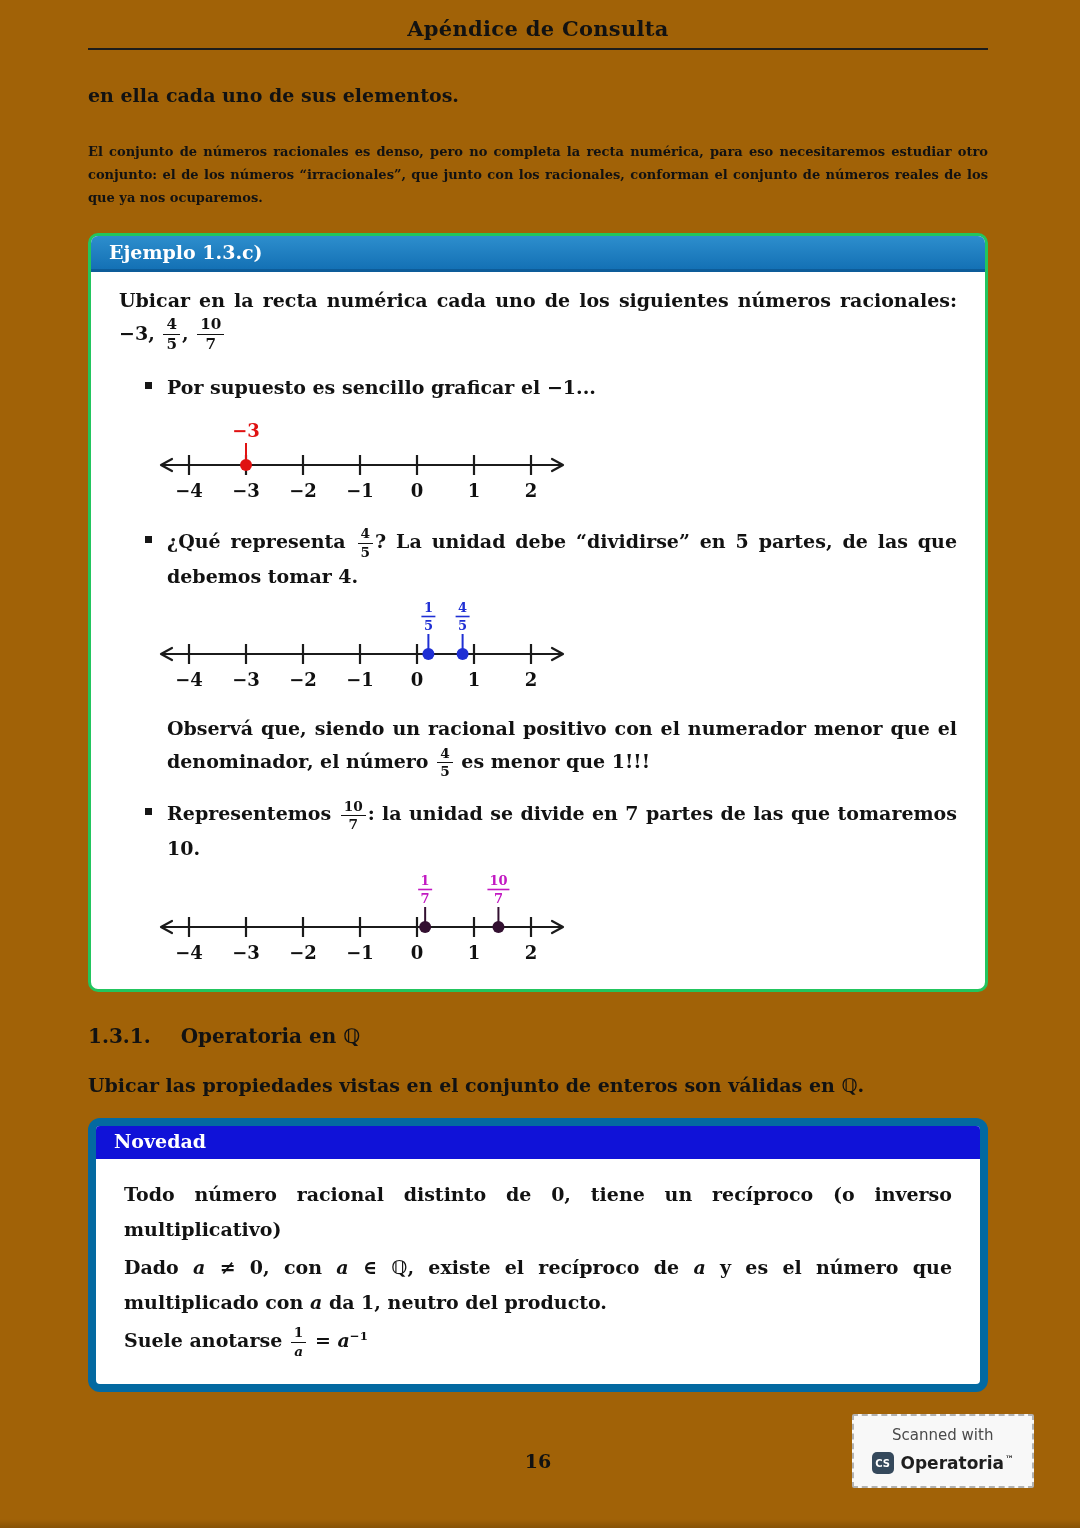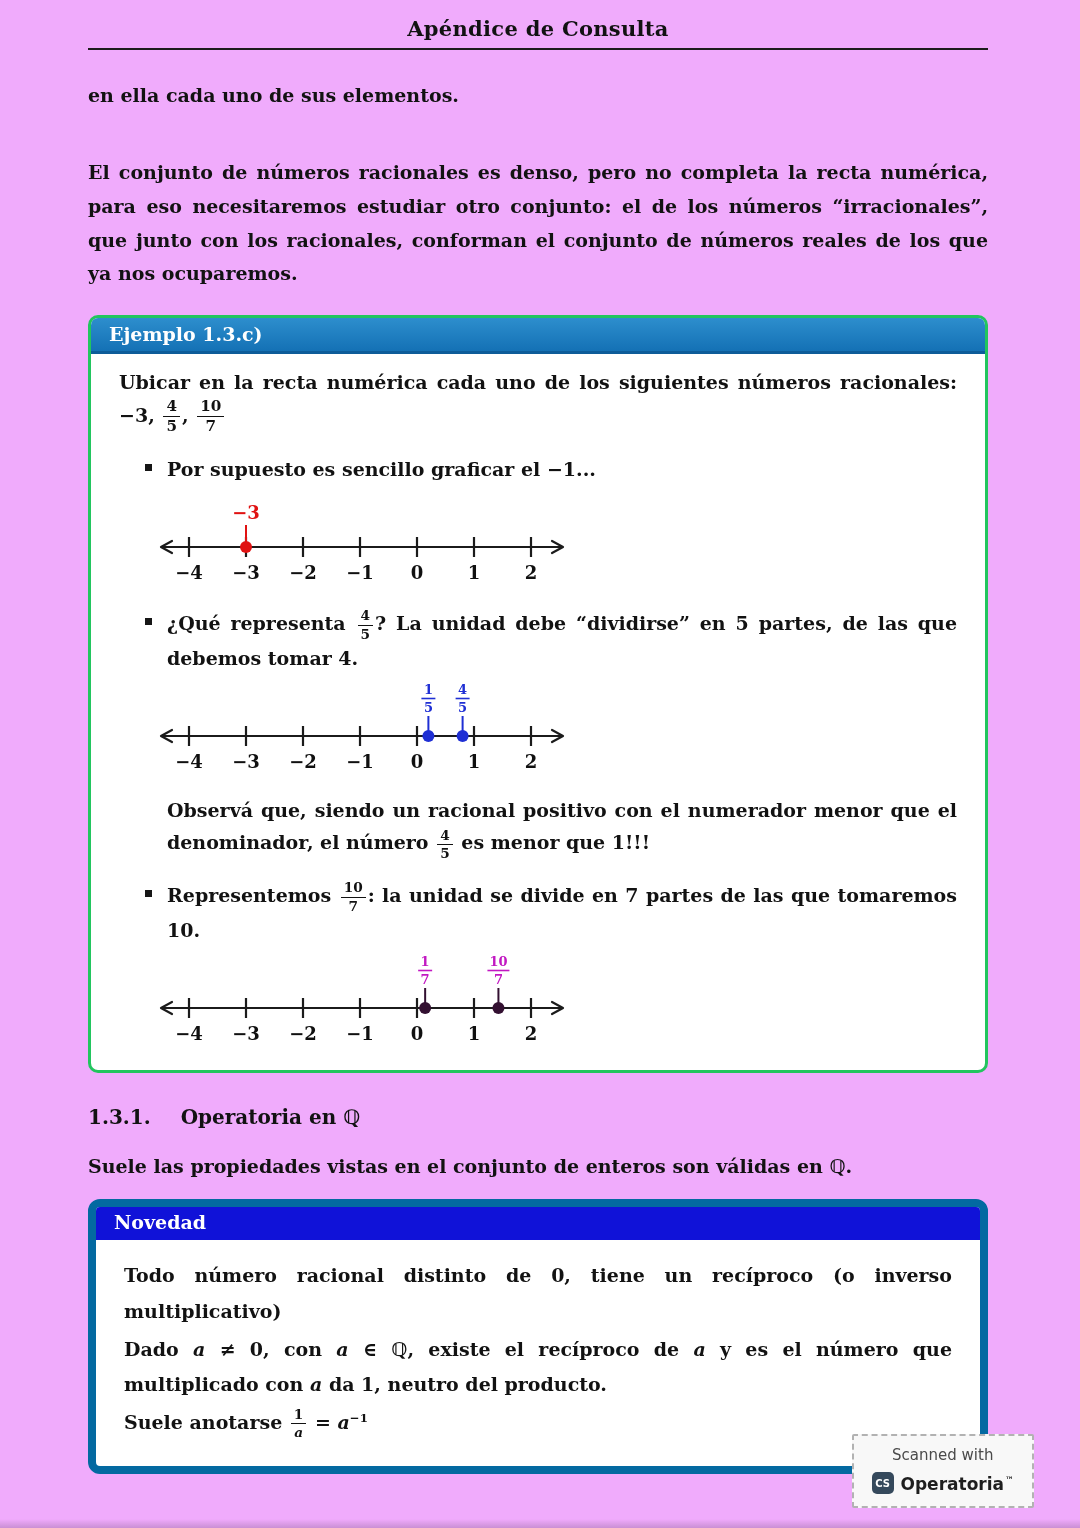--- a/index.html
+++ b/index.html
@@ -1,28 +1,28 @@
 <!DOCTYPE html>
 <html><head>
 <meta charset="utf-8">
 <style>
   html,body { margin:0; padding:0; background:#ffffff; }
   .page {
     position:relative; width:1080px; height:1528px; margin:0 auto;
-    background:#f0abfc; overflow:hidden;
+    background:#a16207; overflow:hidden;
     font-family:"DejaVu Serif","Liberation Serif","DejaVu Sans",serif;
     font-weight:600; color:#121212;
   }
   .content { padding:0 92px 0 88px; }
 
   .doc-header { text-align:center; padding:16px 0 7px; border-bottom:2px solid #1c1c1c; }
   .doc-title { font-size:21px; font-weight:700; letter-spacing:0.3px; }
 
   .p1 { margin:34px 0 0; font-size:19px; }
-  .p2 { margin:50px 0 0; font-size:19px; line-height:1.78; text-align:justify; }
+  .p2 { margin:34px 0 0; font-size:13px; line-height:1.78; text-align:justify; }
 
   
   .example-box { margin-top:24px; border:3px solid #22c55e; border-radius:10px; overflow:hidden; background:#fff; }
   .example-header {
     background:linear-gradient(180deg,#2d8ecd,#1471b5);
     border-bottom:3px solid #0d5c99;
     color:#fff; font-size:19px; font-weight:700; padding:5px 18px 6px;
   }
   .example-body { padding:14px 28px 20px; font-size:19px; }
   .example-intro { line-height:1.55; text-align:justify; }
@@ -50,27 +50,27 @@
   .novedad-box { margin-top:22px; border:8px solid #0369a1; border-radius:12px; overflow:hidden; background:#fff; }
   .novedad-header { background:#1012d8; color:#fff; font-size:19px; font-weight:700; padding:4px 18px 7px; }
   .novedad-body { padding:18px 28px 22px; font-size:19px; line-height:1.85; }
   .novedad-body p { margin:0 0 3px; text-align:justify; }
   .novedad-body p.np3 { margin-top:2px; }
 
   .page-number { text-align:center; margin-top:58px; font-size:19px; }
 
   
   .scan-badge {
-    position:absolute; right:46px; bottom:20px;
+    position:absolute; right:46px; bottom:40px;
     border:2px dashed #b2b2b2; background:#f8f8f8; border-radius:2px;
     padding:10px 18px 12px; text-align:center;
     font-family:"DejaVu Sans","Liberation Sans",sans-serif; font-weight:400;
   }
   .scan-badge .line1 { color:#4a4a4a; font-size:15px; }
-  .brand-row { display:flex; align-items:flex-end; justify-content:center; gap:7px; margin-top:8px; }
+  .brand-row { display:flex; align-items:center; justify-content:center; gap:7px; margin-top:8px; }
   .cs-logo { width:22px; height:22px; border-radius:5px; background:#35495c; color:#fff;
     font-size:10px; font-weight:700; display:flex; align-items:center; justify-content:center; }
   .brand { font-size:17px; font-weight:700; color:#1e1e1e; }
   .tm { font-size:9px; vertical-align:super; color:#333; margin-left:1px; }
 
   .scan-edge { position:absolute; left:0; right:0; bottom:0; height:9px;
     background:linear-gradient(180deg, rgba(0,0,0,0), rgba(0,0,0,0.16)); }
 </style>
 </head>
 <body>
@@ -191,21 +191,21 @@
               <text x="349.4302" y="32" text-anchor="middle" font-size="13" font-weight="bold" fill="#c218c2" font-family="DejaVu Serif, serif">7</text>
             </svg>
         </div>
       </div>
     </div>
 
     <div class="section-h">
       <span class="sec-num">1.3.1.</span><span>Operatoria en ℚ</span>
     </div>
 
-    <p class="section-para">Suele las propiedades vistas en el conjunto de enteros son válidas en ℚ.</p>
+    <p class="section-para">Ubicar las propiedades vistas en el conjunto de enteros son válidas en ℚ.</p>
 
     <div class="novedad-box">
       <div class="novedad-header">
         <span>Novedad</span>
       </div>
       <div class="novedad-body">
         <p>Todo número racional distinto de 0, tiene un recíproco (o inverso multiplicativo)</p>
         <p><span>Dado </span><span class="it">a</span><span> ≠ 0, con </span><span class="it">a</span><span> ∈ ℚ, existe el recíproco de </span><span class="it">a</span><span> y es el número que multiplicado con </span><span class="it">a</span><span> da 1, neutro del producto.</span></p>
         <p class="np3"><span>Suele anotarse </span><span class="frac"><span class="num">1</span><span class="den it">a</span></span><span> = </span><span class="it">a</span><sup>−1</sup></p>
       </div>

